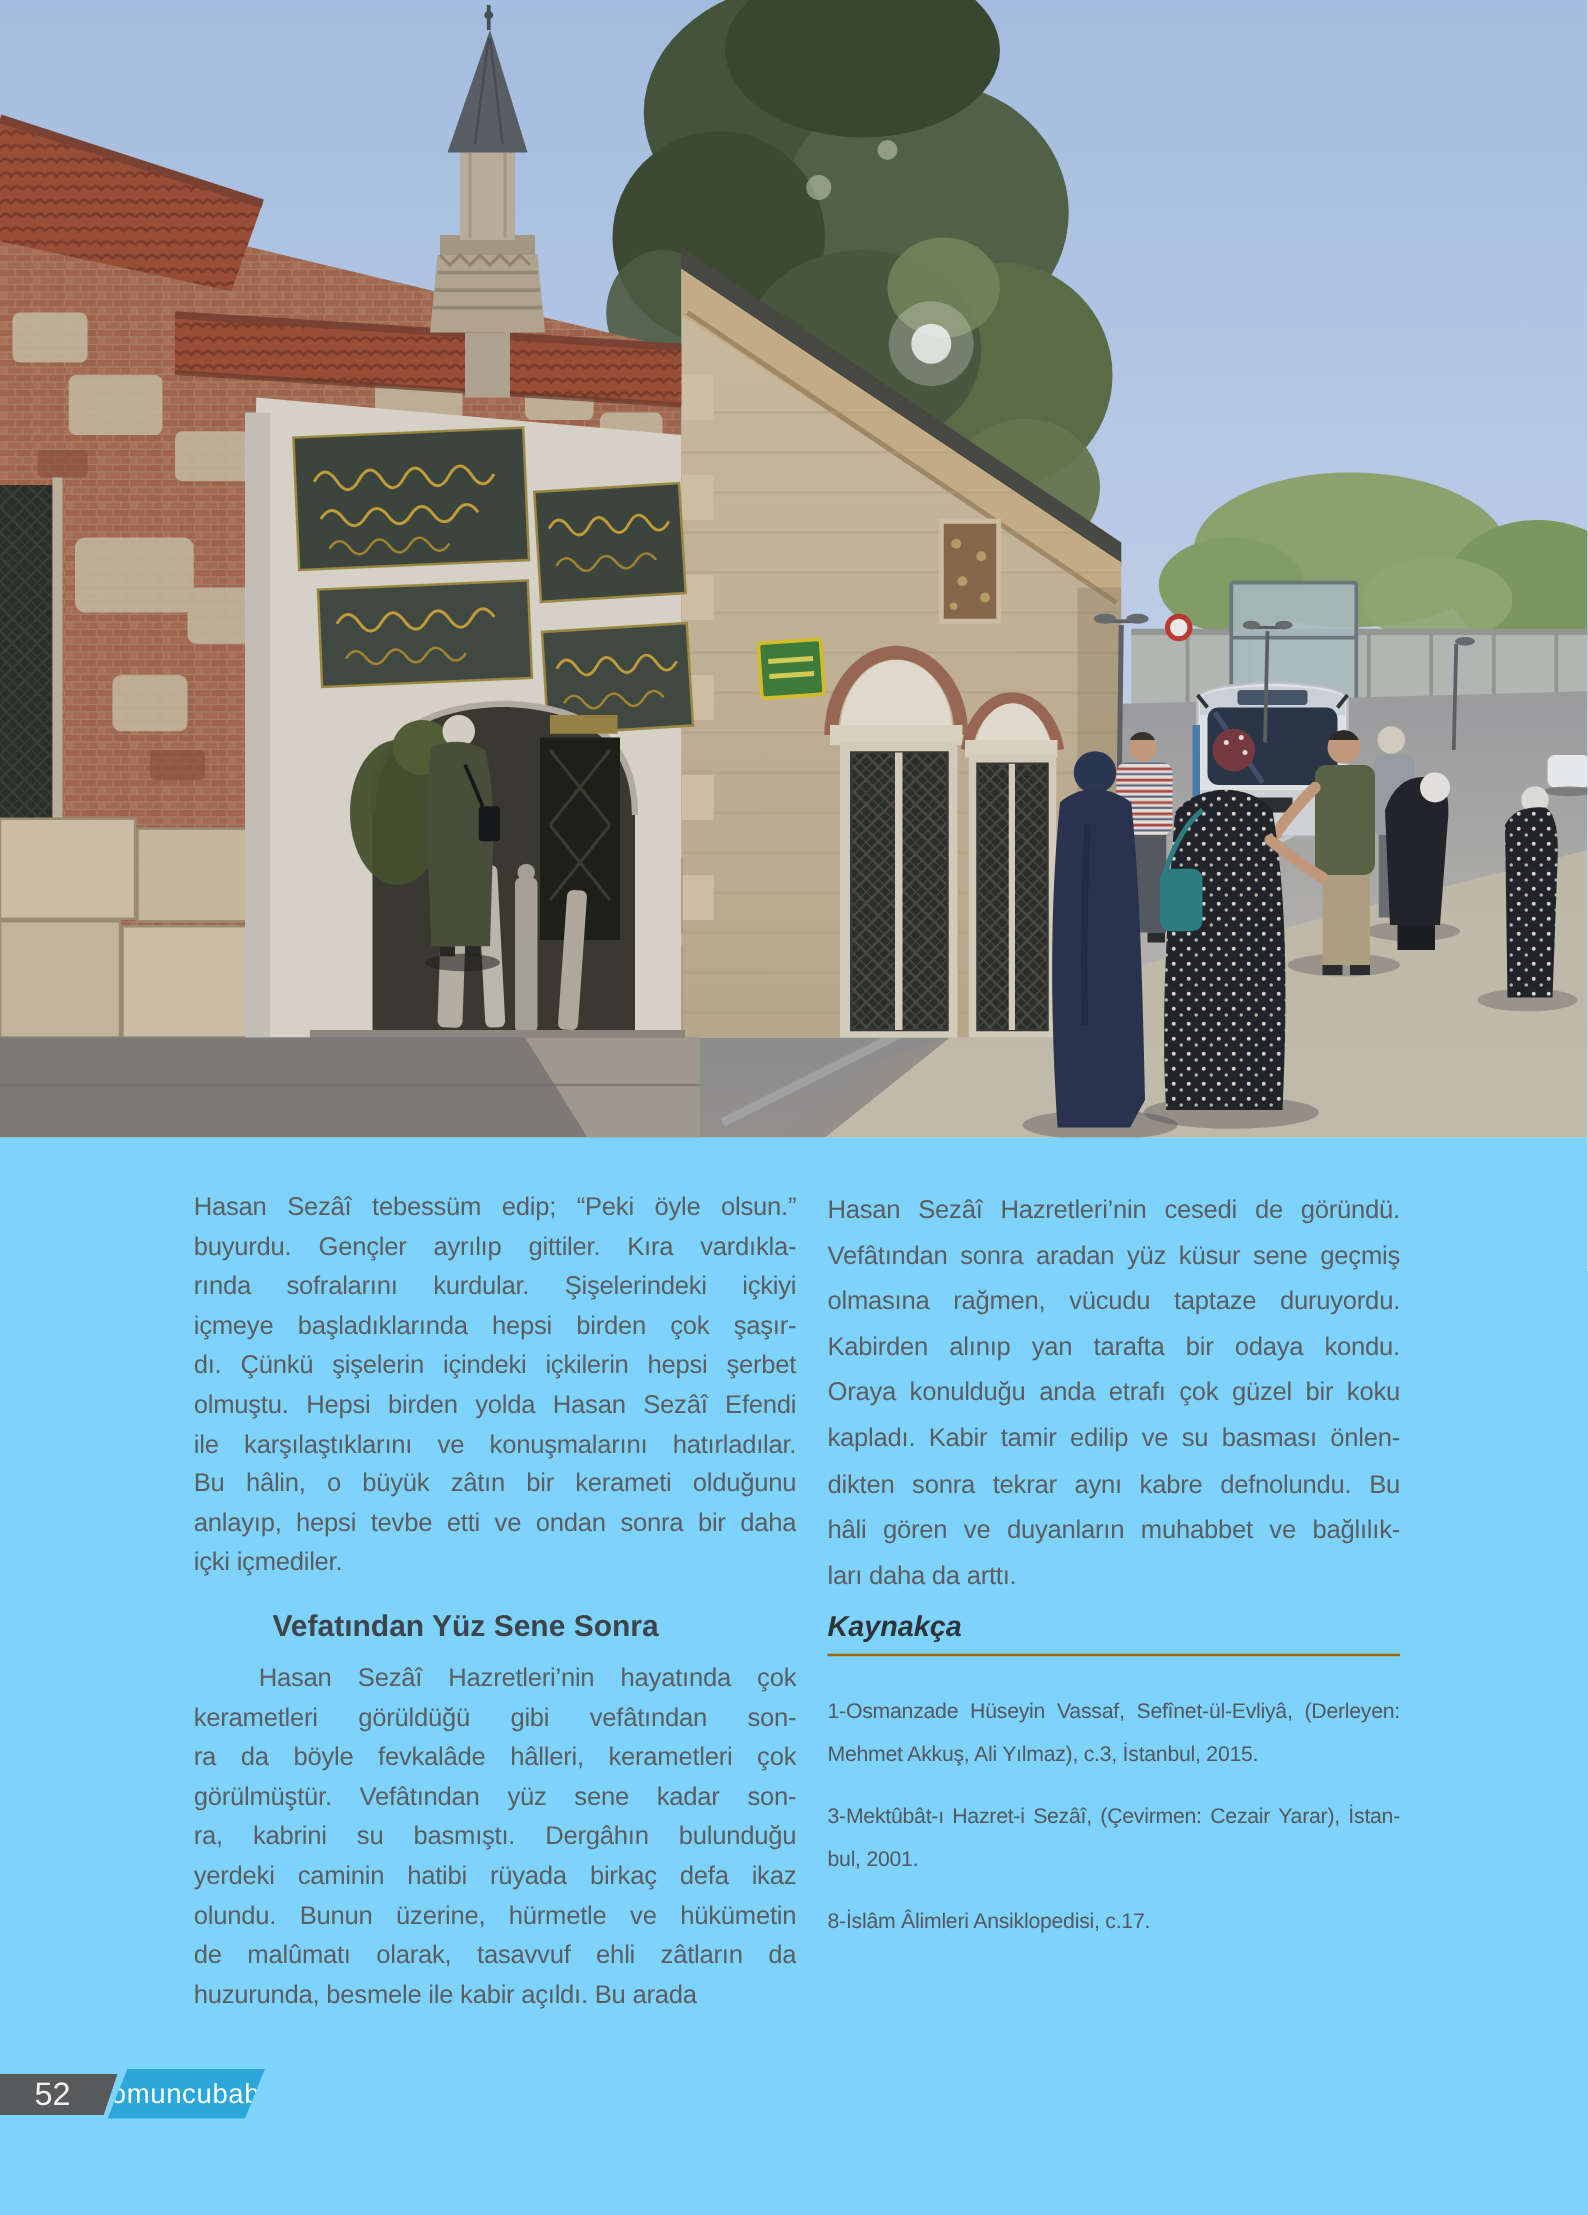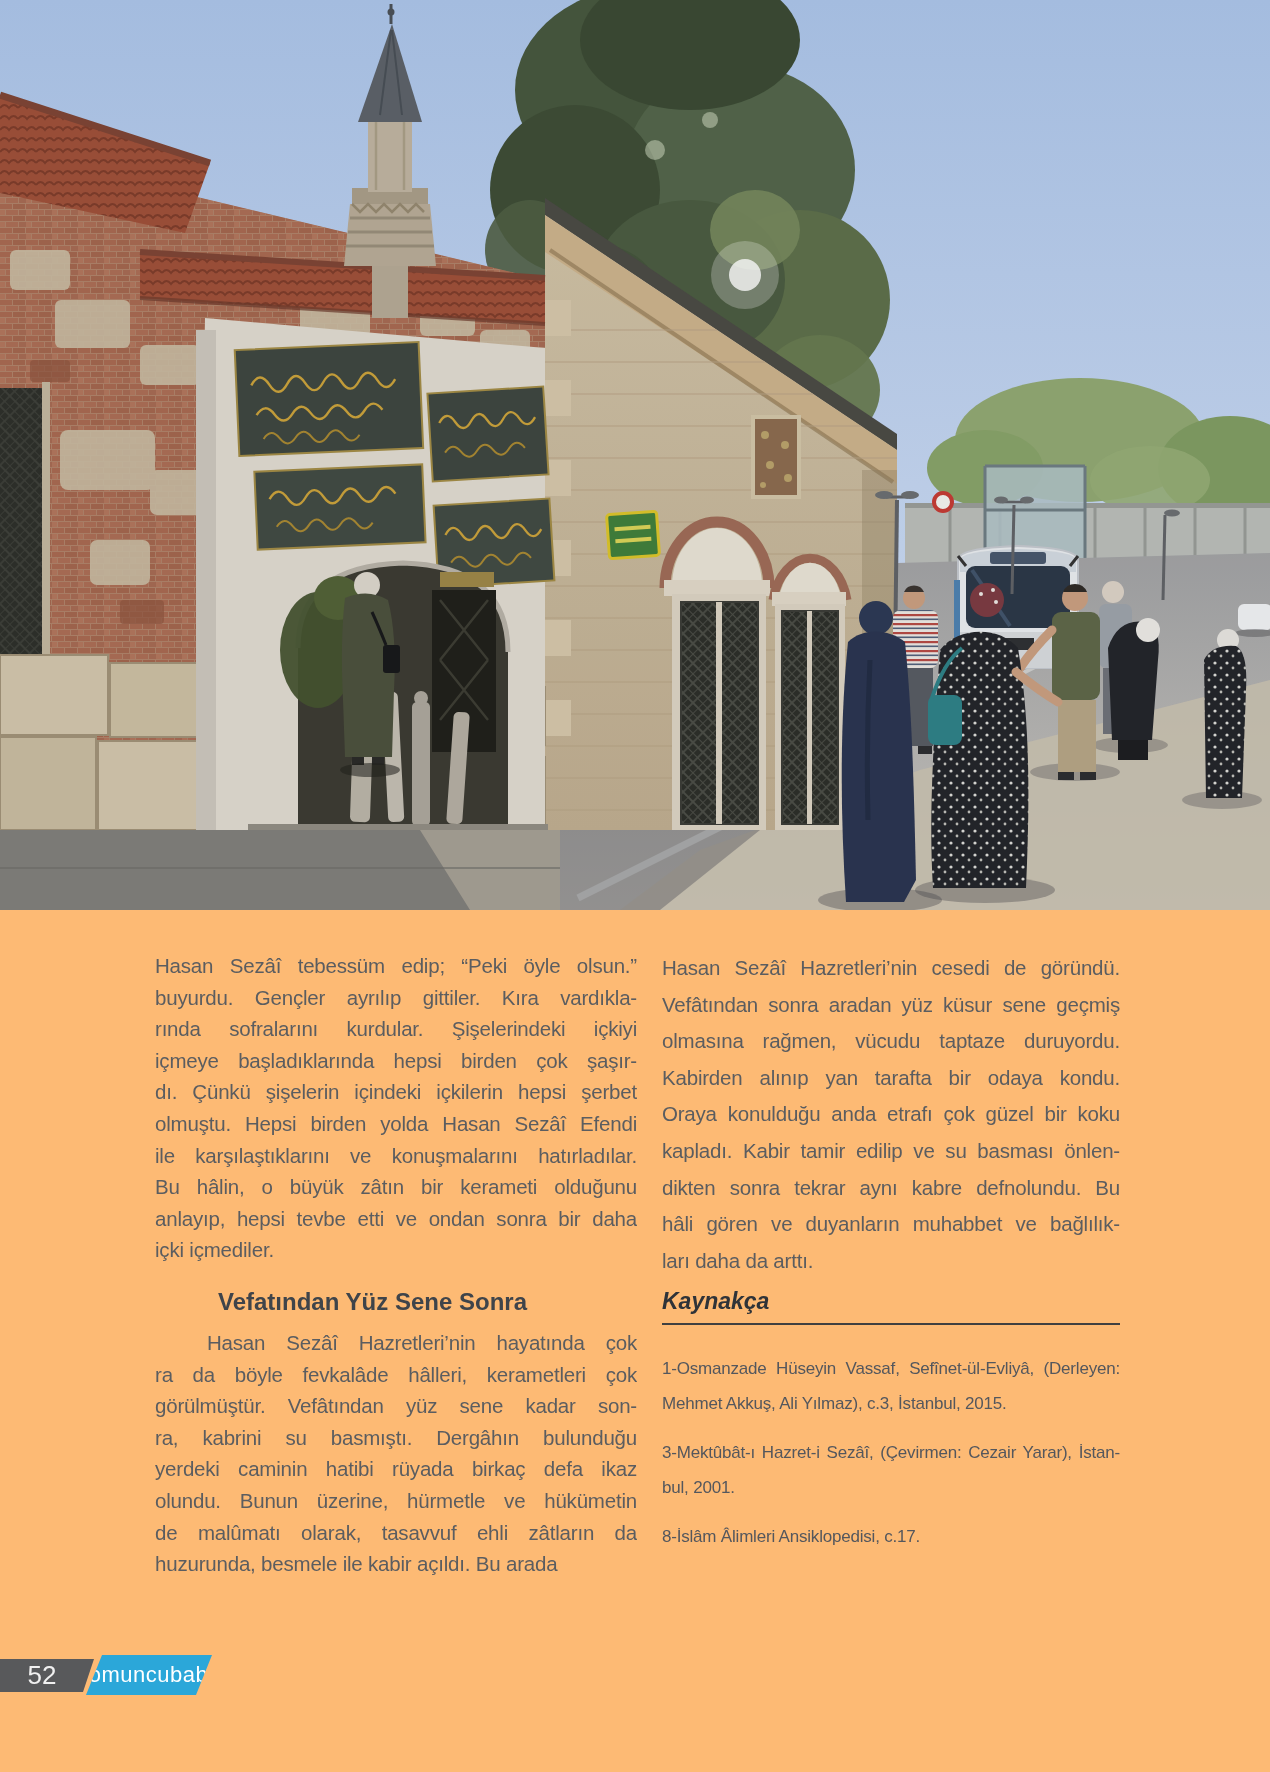--- a/index.html
+++ b/index.html
@@ -1,38 +1,38 @@
 <!DOCTYPE html>
 <html><head>
 <meta charset="utf-8">
 <style>
   html,body{margin:0;padding:0;background:#e9e9ee;}
   .page{
     position:relative;width:1270px;height:1772px;margin:0 auto;
-    background:#fdba74;overflow:hidden;
+    background:#7dd3fc;overflow:hidden;
     font-family:"Liberation Sans", sans-serif;
   }
   .photo{position:absolute;left:0;top:0;width:1270px;height:910px;display:block;}
   .col{position:absolute;color:#5b5d60;font-size:20.5px;letter-spacing:-0.2px;}
   .col-left{left:155px;top:950px;width:482px;}
   .col-left2{left:155px;top:1327px;width:482px;}
   .col-right{left:662px;top:950px;width:458px;}
   .jline{text-align:justify;text-align-last:justify;overflow:hidden;}
   .jline.last{text-align-last:left;}
   .col-left .jline,.col-left2 .jline{height:31.6px;line-height:31.6px;}
   .col-right .jline{height:36.6px;line-height:36.6px;}
   .col-left2 .jline:first-child{text-indent:52px;}
   .section-heading{
     position:absolute;left:207px;top:1277px;margin:11px;
     font-size:24px;font-weight:bold;color:#3f444a;letter-spacing:0;
   }
   .kaynakca{
     position:absolute;left:662px;top:1288px;width:458px;box-sizing:border-box;
     font-size:23px;font-weight:bold;font-style:italic;color:#2f3338;
-    border-bottom:2px solid #404040;padding-bottom:8px;
+    border-bottom:2px solid #a16207;padding-bottom:8px;
   }
   .refs{position:absolute;left:662px;top:1351px;width:458px;
     font-size:17px;color:#54575d;letter-spacing:-0.2px;}
   .refs .jline{height:35px;line-height:35px;}
   .ref{margin-bottom:14px;}
   .footer-gray{
     position:absolute;left:0;top:1659px;width:94px;height:33px;background:#58595b;
     clip-path:polygon(0 0,100% 0,calc(100% - 11px) 100%,0 100%);
     color:#f0f0f0;font-size:26px;display:flex;align-items:center;justify-content:center;
     padding-right:10px;box-sizing:border-box;text-align:center;
@@ -429,20 +429,21 @@
       <div class="jline">ile karşılaştıklarını ve konuşmalarını hatırladılar.</div>
       <div class="jline">Bu hâlin, o büyük zâtın bir kerameti olduğunu</div>
       <div class="jline">anlayıp, hepsi tevbe etti ve ondan sonra bir daha</div>
       <div class="jline last">içki içmediler.</div>
     </div>
 
   <h2 class="section-heading">Vefatından Yüz Sene Sonra</h2>
 
   <div class="col col-left2">
       <div class="jline">Hasan Sezâî Hazretleri’nin hayatında çok</div>
+      <div class="jline">kerametleri görüldüğü gibi vefâtından son-</div>
       <div class="jline">ra da böyle fevkalâde hâlleri, kerametleri çok</div>
       <div class="jline">görülmüştür. Vefâtından yüz sene kadar son-</div>
       <div class="jline">ra, kabrini su basmıştı. Dergâhın bulunduğu</div>
       <div class="jline">yerdeki caminin hatibi rüyada birkaç defa ikaz</div>
       <div class="jline">olundu. Bunun üzerine, hürmetle ve hükümetin</div>
       <div class="jline">de malûmatı olarak, tasavvuf ehli zâtların da</div>
       <div class="jline last">huzurunda, besmele ile kabir açıldı. Bu arada</div>
     </div>
 
   <div class="col col-right">

